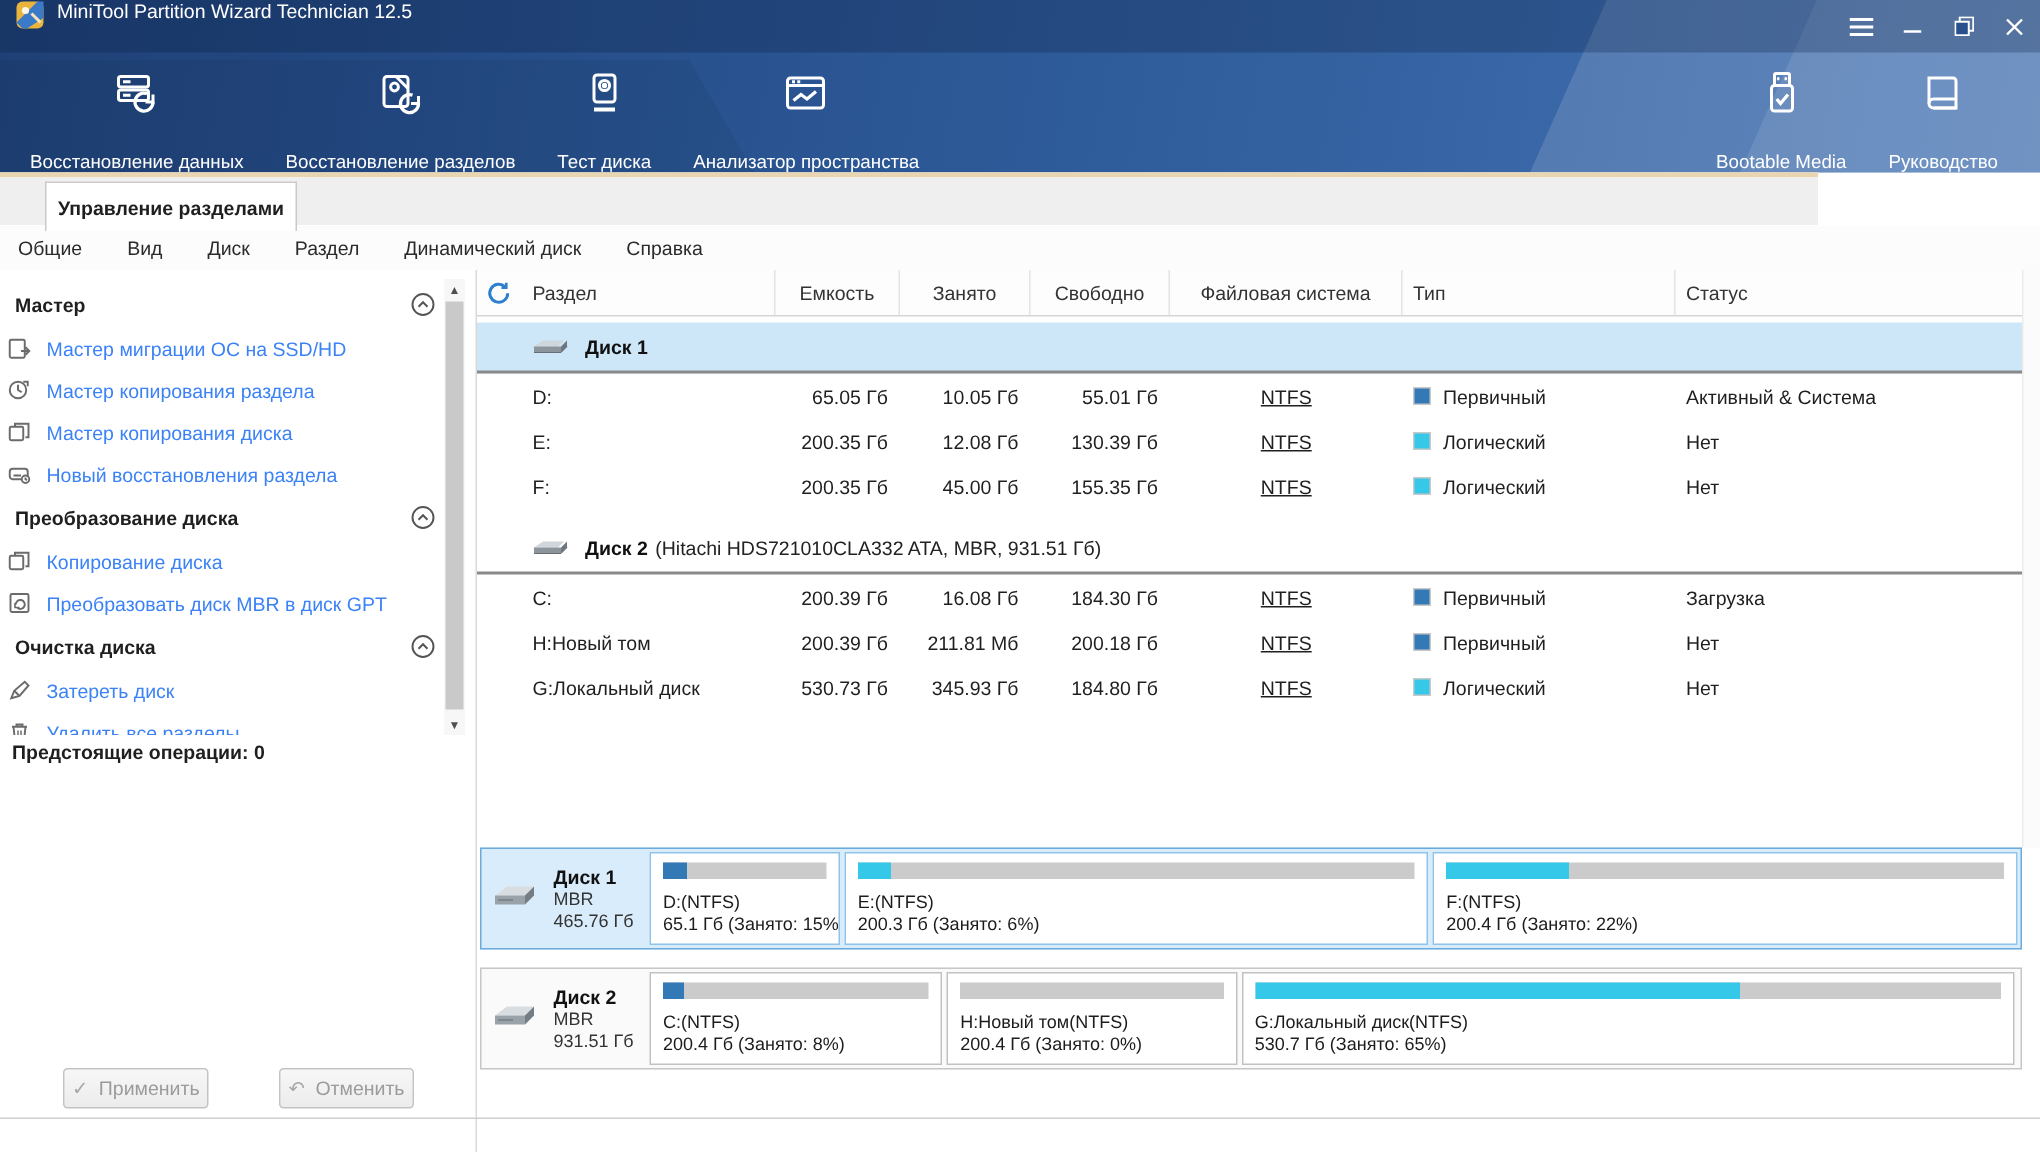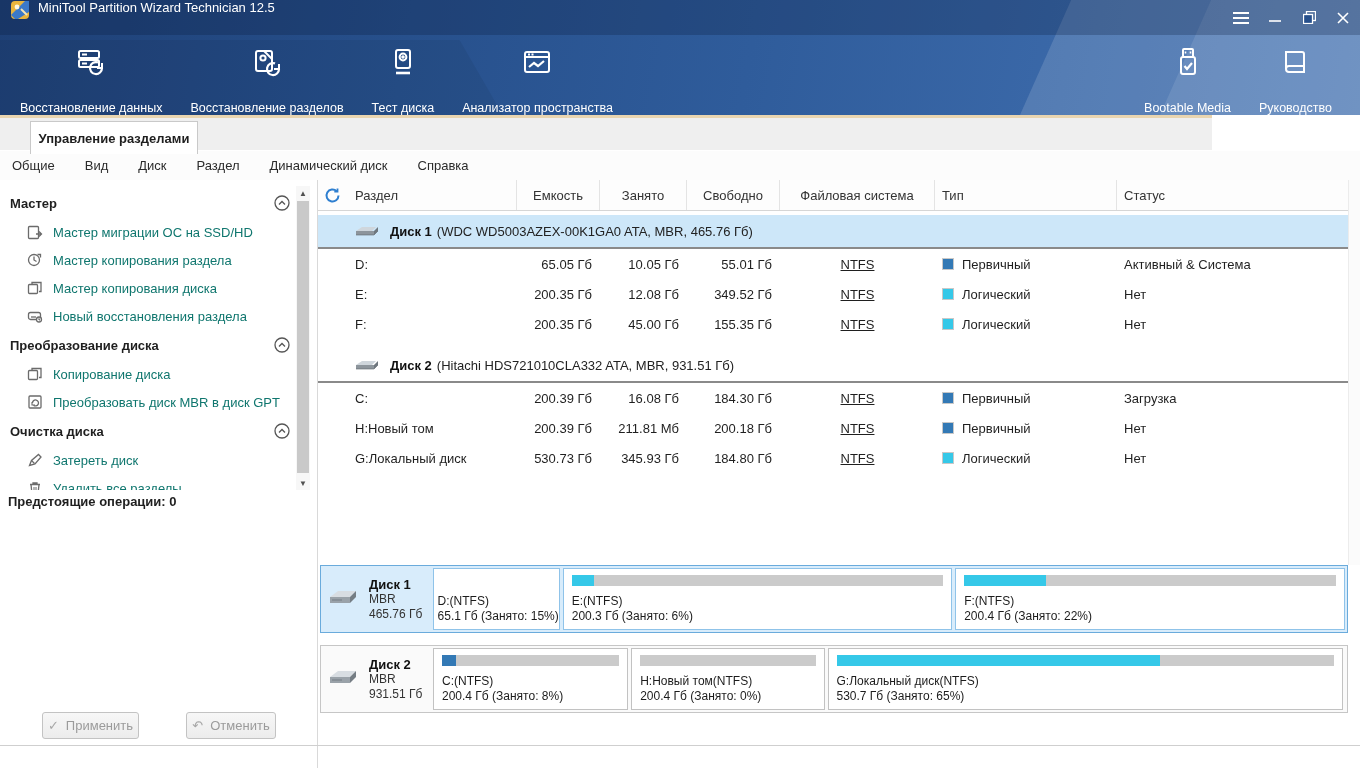--- a/index.html
+++ b/index.html
@@ -45,21 +45,21 @@
     display:flex; align-items:center; padding-left:12px; gap:30px; font-size:13px; color:#2b2b2b; }
   .menu-item { cursor:pointer; white-space:nowrap; }
 
   
   .sidebar { position:absolute; top:180px; left:0; width:318px; height:588px; background:#ffffff;
     border-right:1px solid #d9d9d9; }
   .side-scroll { position:absolute; top:0; left:0; width:296px; height:310px; overflow:hidden; padding-top:8px; }
   .side-sec-head { display:flex; align-items:center; height:30px; padding:0 6px 0 10px;
     font-size:13px; font-weight:bold; color:#1f1f1f; }
   .side-sec-head .collapse { margin-left:auto; cursor:pointer; display:flex; }
-  .side-item { display:flex; align-items:center; height:28px; padding-left:26px; font-size:13px; color:#0f766e; cursor:pointer; }
+  .side-item { display:flex; align-items:center; height:28px; padding-left:4px; font-size:13px; color:#3b82f6; cursor:pointer; }
   .side-item .si-icon { width:17px; height:17px; margin-right:10px; display:flex; align-items:center; justify-content:center; }
 
   .side-vscroll { position:absolute; top:6px; left:296px; width:14px; height:304px; background:#f7f7f7; }
   .side-vscroll .arrow { width:14px; height:14px; display:flex; align-items:center; justify-content:center;
     font-size:8px; color:#505050; }
   .side-vscroll .arrow.down { position:absolute; bottom:0; }
   .side-vscroll .thumb { position:absolute; top:15px; left:1px; width:12px; height:272px; background:#c9c9c9; }
 
   .pending-ops { position:absolute; top:314px; left:8px; font-size:13px; font-weight:bold; color:#1f1f1f; }
 
@@ -403,42 +403,41 @@
     <div class="grp-row sel">
       <span class="g-icon">
         <svg width="26" height="14" viewBox="0 0 26 14">
             <path d="M2 7l6-4h14l-4 4z" fill="#cfd6dc"></path>
             <path d="M2 7h18v4H2z" fill="#8d959c"></path>
             <path d="M20 7l4-4v4l-4 4z" fill="#6f777e"></path>
             <path d="M2 11h18l4-4" fill="none" stroke="#5c646b" stroke-width="0.6"></path>
           </svg>
       </span>
       <span class="g-name">Диск 1</span>
-      <span class="g-info">(WDC WD5003AZEX-00K1GA0 ATA, MBR, 465.76 Гб)</span>
     </div>
 
     <div class="t-grid p-row">
       <div class="pc"></div>
       <div class="pc c-name">D:</div>
       <div class="pc c-num">65.05 Гб</div>
       <div class="pc c-num">10.05 Гб</div>
       <div class="pc c-num">55.01 Гб</div>
       <div class="pc c-fs">NTFS</div>
       <div class="pc c-type">
           <span class="type-sq" style="background: rgb(51, 121, 181);"></span>
           <span>Первичный</span>
         </div>
       <div class="pc c-status">Активный &amp; Система</div>
     </div>
     <div class="t-grid p-row">
       <div class="pc"></div>
       <div class="pc c-name">E:</div>
       <div class="pc c-num">200.35 Гб</div>
       <div class="pc c-num">12.08 Гб</div>
-      <div class="pc c-num">349.52 Гб</div>
+      <div class="pc c-num">130.39 Гб</div>
       <div class="pc c-fs">NTFS</div>
       <div class="pc c-type">
           <span class="type-sq" style="background: rgb(53, 200, 232);"></span>
           <span>Логический</span>
         </div>
       <div class="pc c-status">Нет</div>
     </div>
     <div class="t-grid p-row">
       <div class="pc"></div>
       <div class="pc c-name">F:</div>
@@ -521,21 +520,21 @@
               <path d="M5 14h10" stroke="#757d84" stroke-width="1"></path>
             </svg>
         </span>
         <span class="dm-texts">
           <span class="dm-name">Диск 1</span>
           <span class="dm-sub">MBR</span>
           <span class="dm-sub">465.76 Гб</span>
         </span>
       </div>
       <div class="dm-blocks">
-        <div class="dm-block" style="width: 13.9%; align-items: flex-end;">
+        <div class="dm-block" style="width: 13.9%;">
           <div class="dm-bar">
               <div class="dm-fill" style="width: 15%; background: rgb(51, 121, 181);"></div>
             </div>
           <div class="dm-txt">
             <div>D:(NTFS)</div>
             <div>65.1 Гб (Занято: 15%)</div>
           </div>
         </div>
         <div class="dm-block" style="width: 42.7%;">
           <div class="dm-bar">

